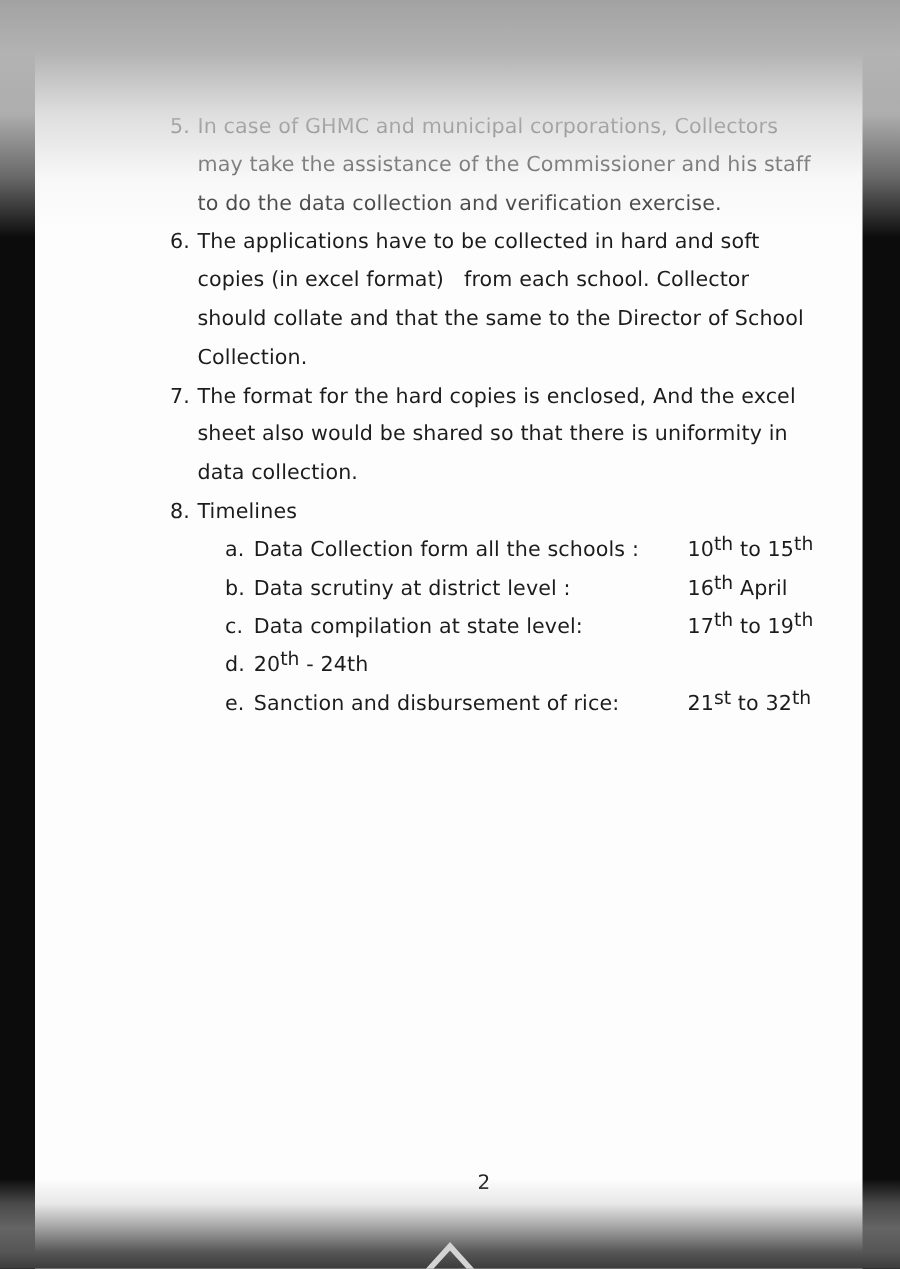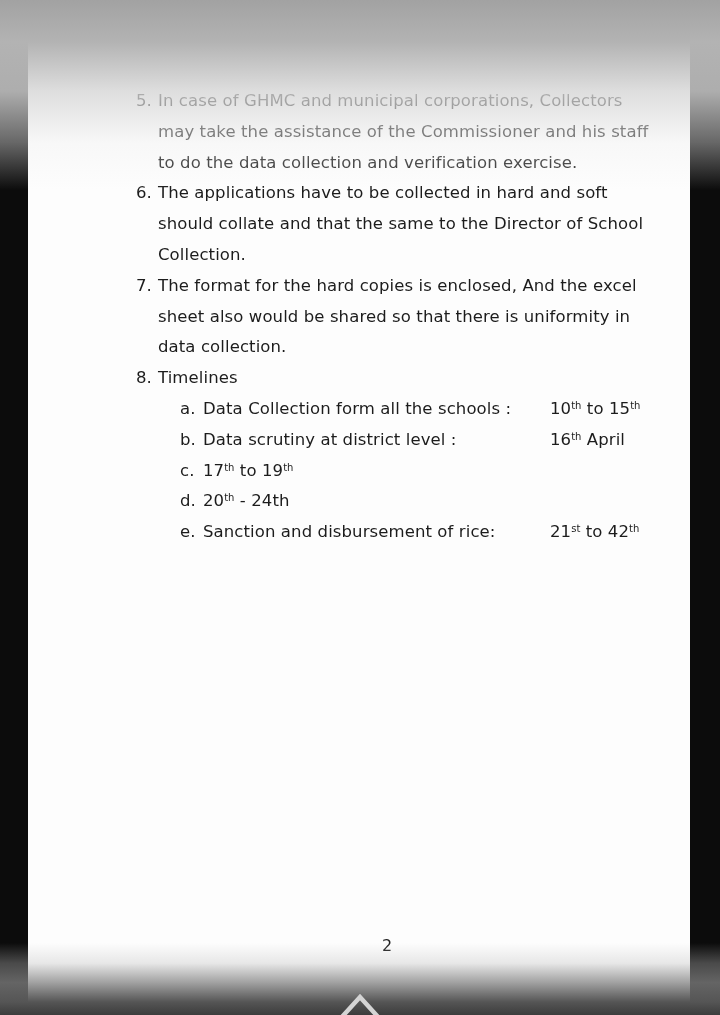--- a/index.html
+++ b/index.html
@@ -56,21 +56,21 @@
   .item { display: flex; align-items: flex-start; }
   .inum { width: 22px; flex: none; }
   .ilines { flex: 1; }
   .line { white-space: pre; }
   .sublist { margin-left: 44px; }
   .trow { display: flex; }
   .tletter { width: 23px; flex: none; }
   .tlabel { width: 347px; flex: none; white-space: pre; }
   .tdate { white-space: pre; }
   sup {
-    font-size: 10px;
+    font-size: 15px;
     line-height: 0;
     vertical-align: 5px;
     letter-spacing: 0;
   }
   .page-number {
     position: absolute;
     left: 28px; top: 936px;
     width: 662px;
     text-align: center;
     font-size: 16px;
@@ -101,20 +101,21 @@
         <div class="line">In case of GHMC and municipal corporations, Collectors</div>
         <div class="line">may take the assistance of the Commissioner and his staff</div>
         <div class="line">to do the data collection and verification exercise.</div>
       </div>
     </div>
 
     <div class="item">
       <span class="inum">6.</span>
       <div class="ilines">
         <div class="line">The applications have to be collected in hard and soft</div>
+        <div class="line">copies (in excel format)   from each school. Collector</div>
         <div class="line">should collate and that the same to the Director of School</div>
         <div class="line">Collection.</div>
       </div>
     </div>
 
     <div class="item">
       <span class="inum">7.</span>
       <div class="ilines">
         <div class="line">The format for the hard copies is enclosed, And the excel</div>
         <div class="line">sheet also would be shared so that there is uniformity in</div>
@@ -138,32 +139,33 @@
       </div>
 
       <div class="trow">
         <span class="tletter">b.</span>
         <span class="tlabel">Data scrutiny at district level :</span>
         <span class="tdate"><span>16</span><sup>th</sup><span> April</span><sup></sup></span>
       </div>
 
       <div class="trow">
         <span class="tletter">c.</span>
+        <span class="tlabel">Data compilation at state level:</span>
         <span class="tdate"><span>17</span><sup>th</sup><span> to 19</span><sup>th</sup></span>
       </div>
 
       <div class="trow">
         <span class="tletter">d.</span>
         <span class="tdate"><span>20</span><sup>th</sup><span> - 24th</span><sup></sup></span>
       </div>
 
       <div class="trow">
         <span class="tletter">e.</span>
         <span class="tlabel">Sanction and disbursement of rice:</span>
-        <span class="tdate"><span>21</span><sup>st</sup><span> to 42</span><sup>th</sup></span>
+        <span class="tdate"><span>21</span><sup>st</sup><span> to 32</span><sup>th</sup></span>
       </div>
 
     </div>
 
   </div>
 
   <div class="page-number">2</div>
 
 </div>
 

